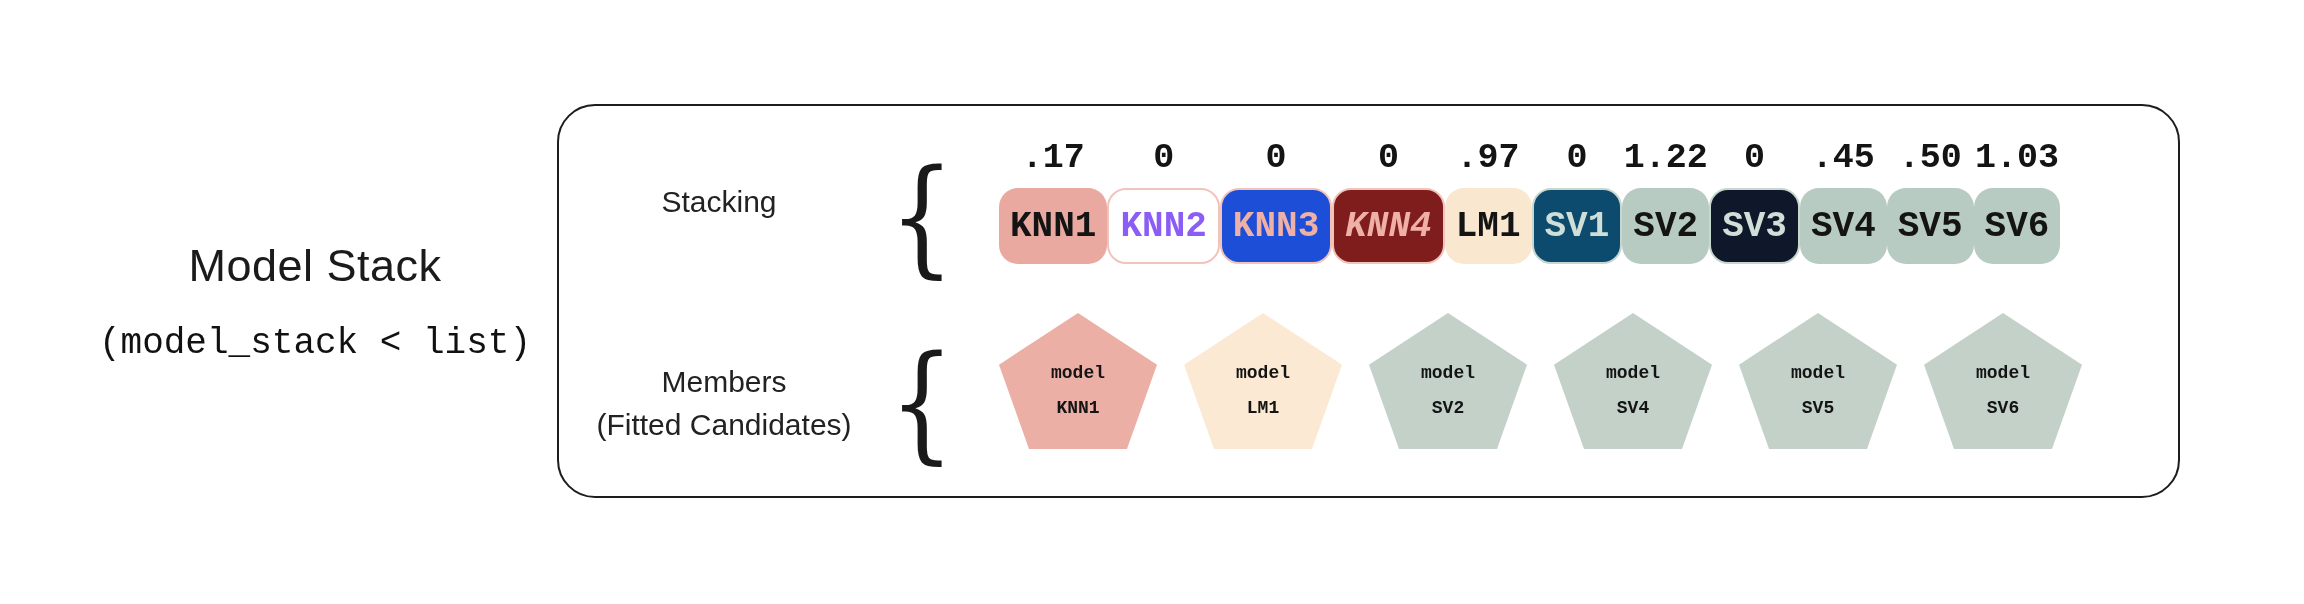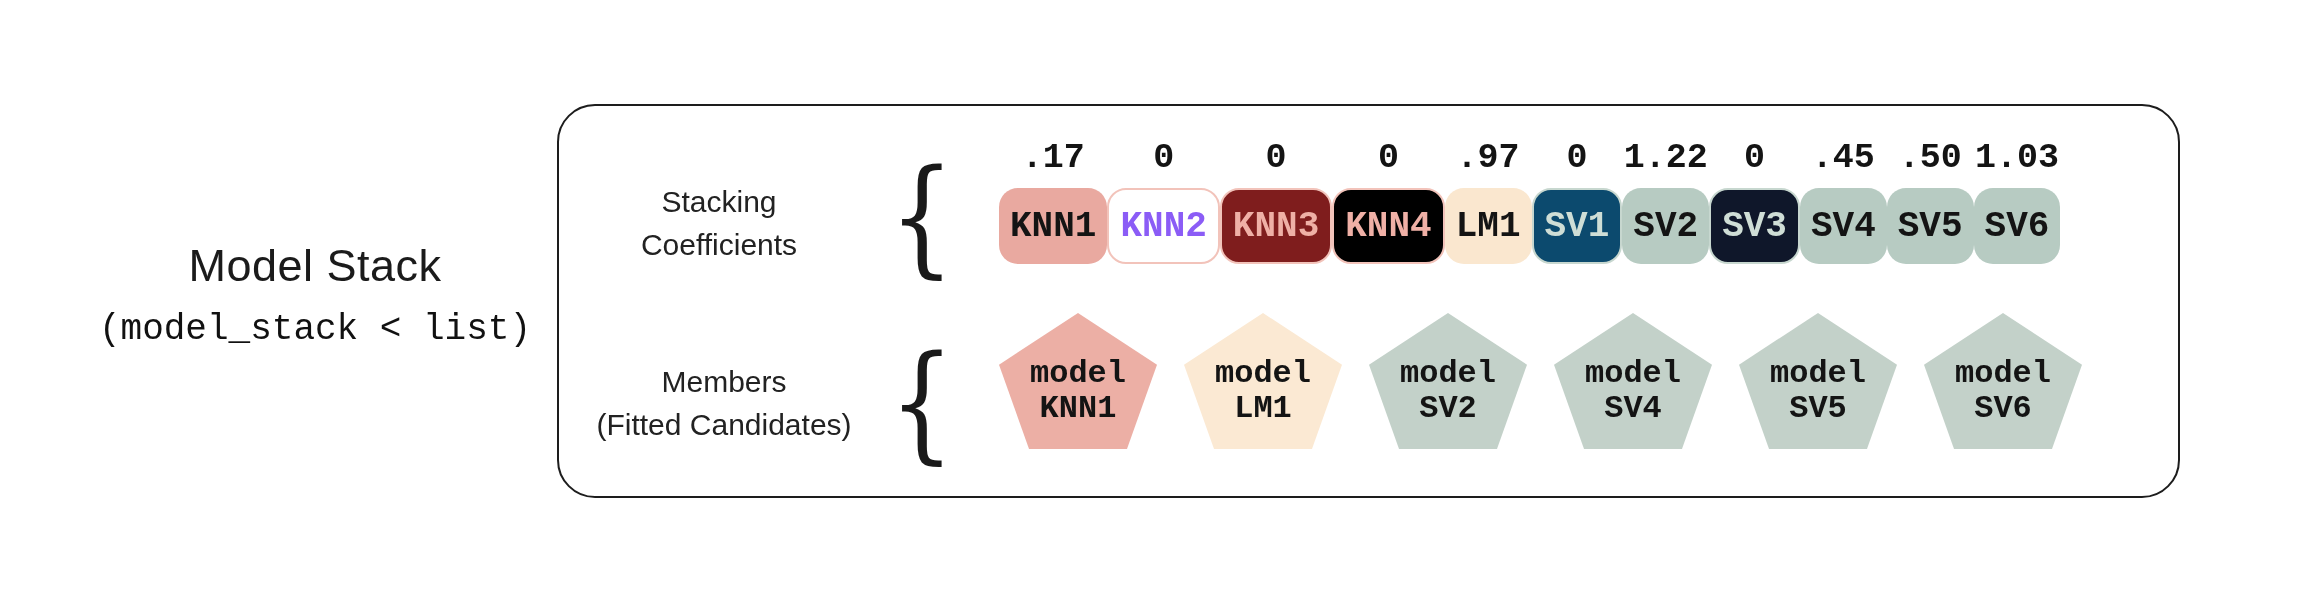--- a/index.html
+++ b/index.html
@@ -2,21 +2,21 @@
 <html><head>
 <meta charset="utf-8">
 <style>
   * { margin:0; padding:0; box-sizing:border-box; }
   html,body { width:2304px; height:604px; background:#ffffff; overflow:hidden; }
   body { font-family:"Liberation Sans", sans-serif; color:#161616; position:relative; }
 
   
   .title-block { position:absolute; left:75px; top:240px; width:480px; text-align:center; }
   .title-main  { font-size:45px; letter-spacing:.5px; color:#1b1b1b; }
-  .title-code  { font-family:"Liberation Mono", monospace; font-size:36px; margin-top:17px;
+  .title-code  { font-family:"Liberation Mono", monospace; font-size:36px; margin-top:31px;
                  white-space:nowrap; color:#111; }
 
   
   .panel { position:absolute; left:557px; top:104px; width:1623px; height:394px;
            border:2.5px solid #1d1d1d; border-radius:38px; background:#fff; }
 
   .row-label { position:absolute; text-align:center; font-size:30px; line-height:43px;
                color:#222; }
   .row-label div { white-space:nowrap; }
   .label-coefficients { left:35px;  top:74px;  width:250px; }
@@ -36,54 +36,53 @@
   .chip      { height:76px; border-radius:19px; display:flex; align-items:center;
                justify-content:center; padding:0 11px;
                font-family:"Liberation Mono", monospace; font-size:36px; font-weight:bold;
                white-space:nowrap; }
 
   
   .members-row { position:absolute; left:440px; top:207px; display:flex; gap:27px; }
   .pentagon { width:158px; height:136px;
               clip-path:polygon(50% 0%, 100% 38%, 81% 100%, 19% 100%, 0% 38%);
               display:flex; flex-direction:column; align-items:center; justify-content:center;
-              padding-top:20px; font-family:"Liberation Mono", monospace; font-size:32px;
+              padding-top:20px; font-family:"Liberation Mono", monospace; font-size:18px;
               line-height:35px; font-weight:bold; color:#141414; text-align:center; }
 </style>
 </head>
 <body>
 
 <div class="title-block">
   <div class="title-main">Model Stack</div>
   <div class="title-code">(model_stack &lt; list)</div>
 </div>
 
 <div class="panel">
 
   <div class="row-label label-coefficients">
     <div>Stacking</div>
-    <div>Coefficients</div>
   </div>
   <div class="brace brace-coefficients">{</div>
   <div class="chips-row" id="chips-row">
       <div class="chip-col">
         <div class="coef">.17</div>
         <div class="chip" style="background: rgb(233, 169, 160); color: rgb(20, 20, 20);">KNN1</div>
       </div>
       <div class="chip-col">
         <div class="coef">0</div>
         <div class="chip" style="background: rgb(255, 255, 255); border: 2px solid rgb(242, 195, 186); color: #8b5cf6;">KNN2</div>
       </div>
       <div class="chip-col">
         <div class="coef">0</div>
-        <div class="chip" style="background: #7f1d1d; border: 2px solid rgb(242, 195, 186); color: rgb(239, 176, 166);">KNN3</div>
+        <div class="chip" style="background: #1d4ed8; border: 2px solid rgb(242, 195, 186); color: rgb(239, 176, 166);">KNN3</div>
       </div>
       <div class="chip-col">
         <div class="coef">0</div>
-        <div class="chip" style="background: #000000; border: 2px solid rgb(242, 195, 186); color: rgb(239, 176, 166);">KNN4</div>
+        <div class="chip" style="background: #7f1d1d; border: 2px solid rgb(242, 195, 186); color: rgb(239, 176, 166); font-style: italic;">KNN4</div>
       </div>
       <div class="chip-col">
         <div class="coef">.97</div>
         <div class="chip" style="background: rgb(250, 231, 207); color: rgb(20, 20, 20);">LM1</div>
       </div>
       <div class="chip-col">
         <div class="coef">0</div>
         <div class="chip" style="background: #0c4a6e; border: 2px solid rgb(199, 215, 207); color: rgb(207, 222, 214);">SV1</div>
       </div>
       <div class="chip-col">

